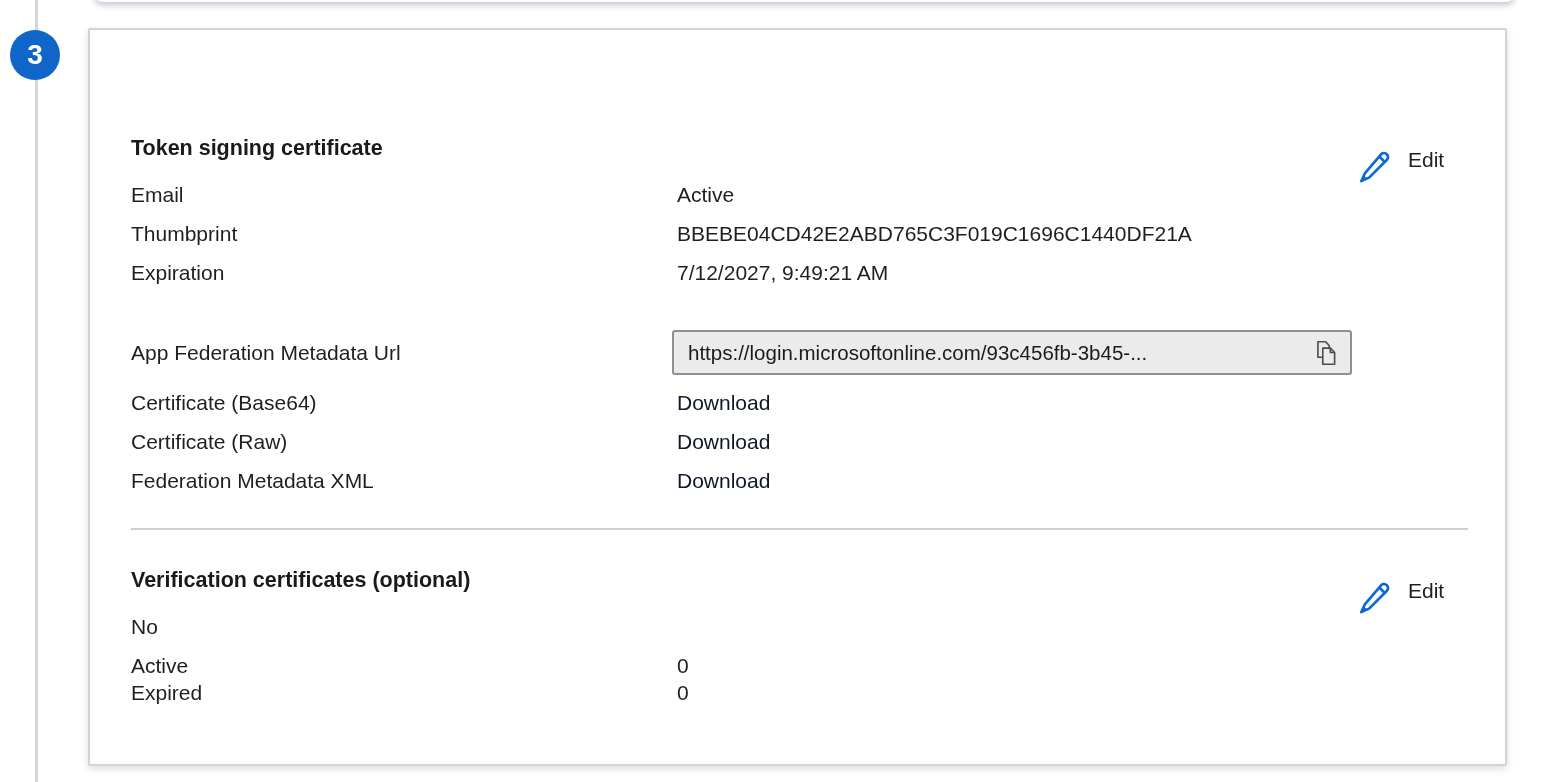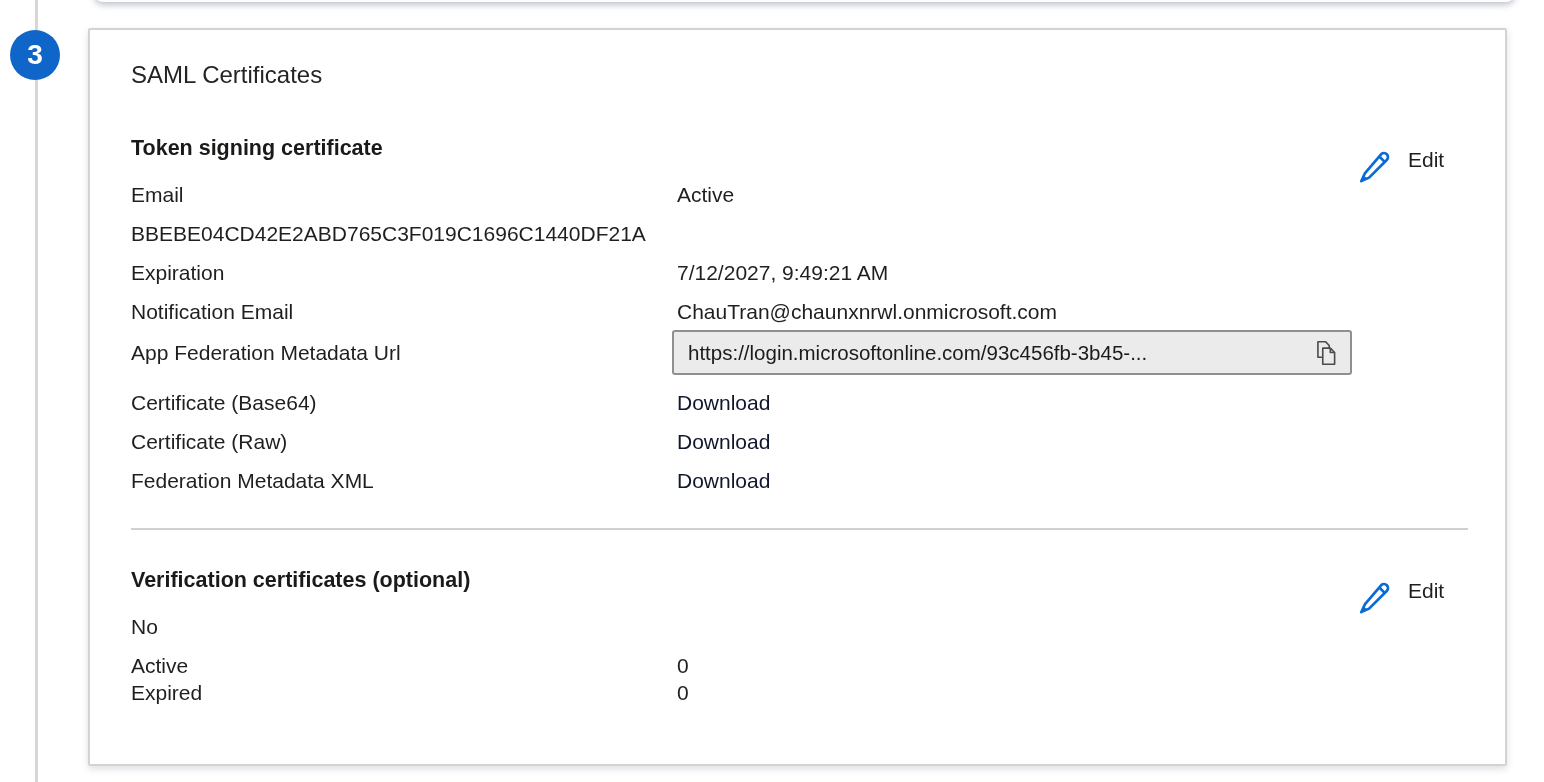--- a/index.html
+++ b/index.html
@@ -58,47 +58,43 @@
 
   <div class="vline"></div>
   <div class="step-circle">
     <span>3</span>
   </div>
 
   <div class="prev-card-edge"></div>
 
   <div class="card">
 
-    <div class="card-title">SAML Certificates</div>
 
     <div class="section-heading" style="top:105px;">Token signing certificate</div>
 
     <button class="edit-btn" style="top:118px;">
       <svg width="38" height="38" viewBox="0 0 24 24">
         <path d="M16.6 3.8 a2.55 2.55 0 0 1 3.6 3.6 L8.9 18.7 4.0 20.9 6.2 16.1 Z" fill="none" stroke="#0b6bd4" stroke-width="1.7" stroke-linejoin="round"></path>
         <path d="M4.0 20.9 5.6 17.4 7.6 19.3 Z" fill="#0b6bd4"></path>
         <path d="M15.2 5.2 l3.7 3.7" fill="none" stroke="#0b6bd4" stroke-width="1.7"></path>
       </svg>
       <span>Edit</span>
     </button>
 
     <div class="row" style="top:150px;">
       <span class="lbl">Email</span>
       <span class="val">Active</span>
     </div>
     <div class="row" style="top:189px;">
+      <span class="lbl">Thumbprint</span>
       <span class="val">BBEBE04CD42E2ABD765C3F019C1696C1440DF21A</span>
     </div>
     <div class="row" style="top:228px;">
       <span class="lbl">Expiration</span>
       <span class="val">7/12/2027, 9:49:21 AM</span>
-    </div>
-    <div class="row" style="top:267px;">
-      <span class="lbl">Notification Email</span>
-      <span class="val">ChauTran@chaunxnrwl.onmicrosoft.com</span>
     </div>
 
     <div class="row" style="top:308px;">
       <span class="lbl">App Federation Metadata Url</span>
     </div>
     <div class="url-field" role="textbox" aria-readonly="true">
       <span class="url-text">https://login.microsoftonline.com/93c456fb-3b45-...</span>
       <button class="copy-btn">
         <svg width="26" height="28" viewBox="0 0 24 26">
           <path d="M4.5 2.5 h7 l3.5 3.5 v11 h-10.5 z" fill="#ebebeb" stroke="#4c4c4c" stroke-width="1.5" stroke-linejoin="round"></path>

